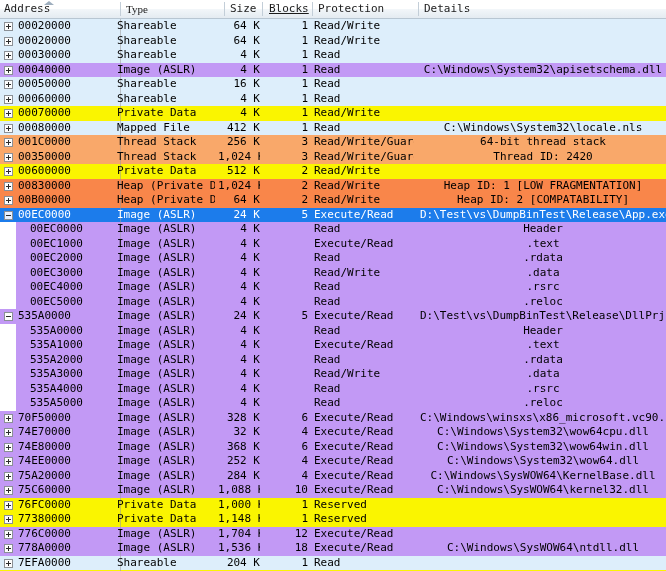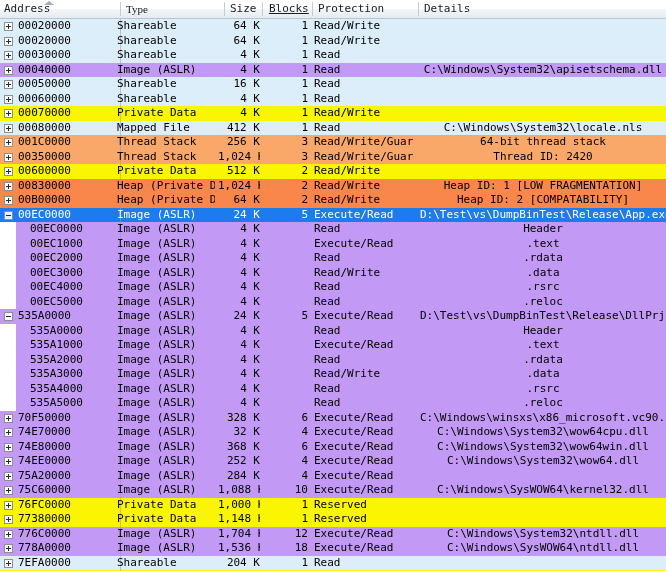--- a/index.html
+++ b/index.html
@@ -440,20 +440,21 @@
       </div>
       <div class="row">
         <div class="rowbg" style="background: rgb(194, 153, 245);"></div>
         <div class="vline"></div>
         <div class="expander plus"></div>
         <div class="c c-addr">75A20000</div>
         <div class="c c-type">Image (ASLR)</div>
         <div class="c c-size">284 K</div>
         <div class="c c-blocks">4</div>
         <div class="c c-prot">Execute/Read</div>
+        <div class="c c-details">C:\Windows\SysWOW64\KernelBase.dll</div>
       </div>
       <div class="row">
         <div class="rowbg" style="background: rgb(194, 153, 245);"></div>
         <div class="vline"></div>
         <div class="expander plus"></div>
         <div class="c c-addr">75C60000</div>
         <div class="c c-type">Image (ASLR)</div>
         <div class="c c-size">1,088 K</div>
         <div class="c c-blocks">10</div>
         <div class="c c-prot">Execute/Read</div>
@@ -483,21 +484,20 @@
       </div>
       <div class="row">
         <div class="rowbg" style="background: rgb(194, 153, 245);"></div>
         <div class="vline"></div>
         <div class="expander plus"></div>
         <div class="c c-addr">776C0000</div>
         <div class="c c-type">Image (ASLR)</div>
         <div class="c c-size">1,704 K</div>
         <div class="c c-blocks">12</div>
         <div class="c c-prot">Execute/Read</div>
-        <div class="c c-details">C:\Windows\System32\ntdll.dll</div>
       </div>
       <div class="row">
         <div class="rowbg" style="background: rgb(194, 153, 245);"></div>
         <div class="vline"></div>
         <div class="expander plus"></div>
         <div class="c c-addr">778A0000</div>
         <div class="c c-type">Image (ASLR)</div>
         <div class="c c-size">1,536 K</div>
         <div class="c c-blocks">18</div>
         <div class="c c-prot">Execute/Read</div>

